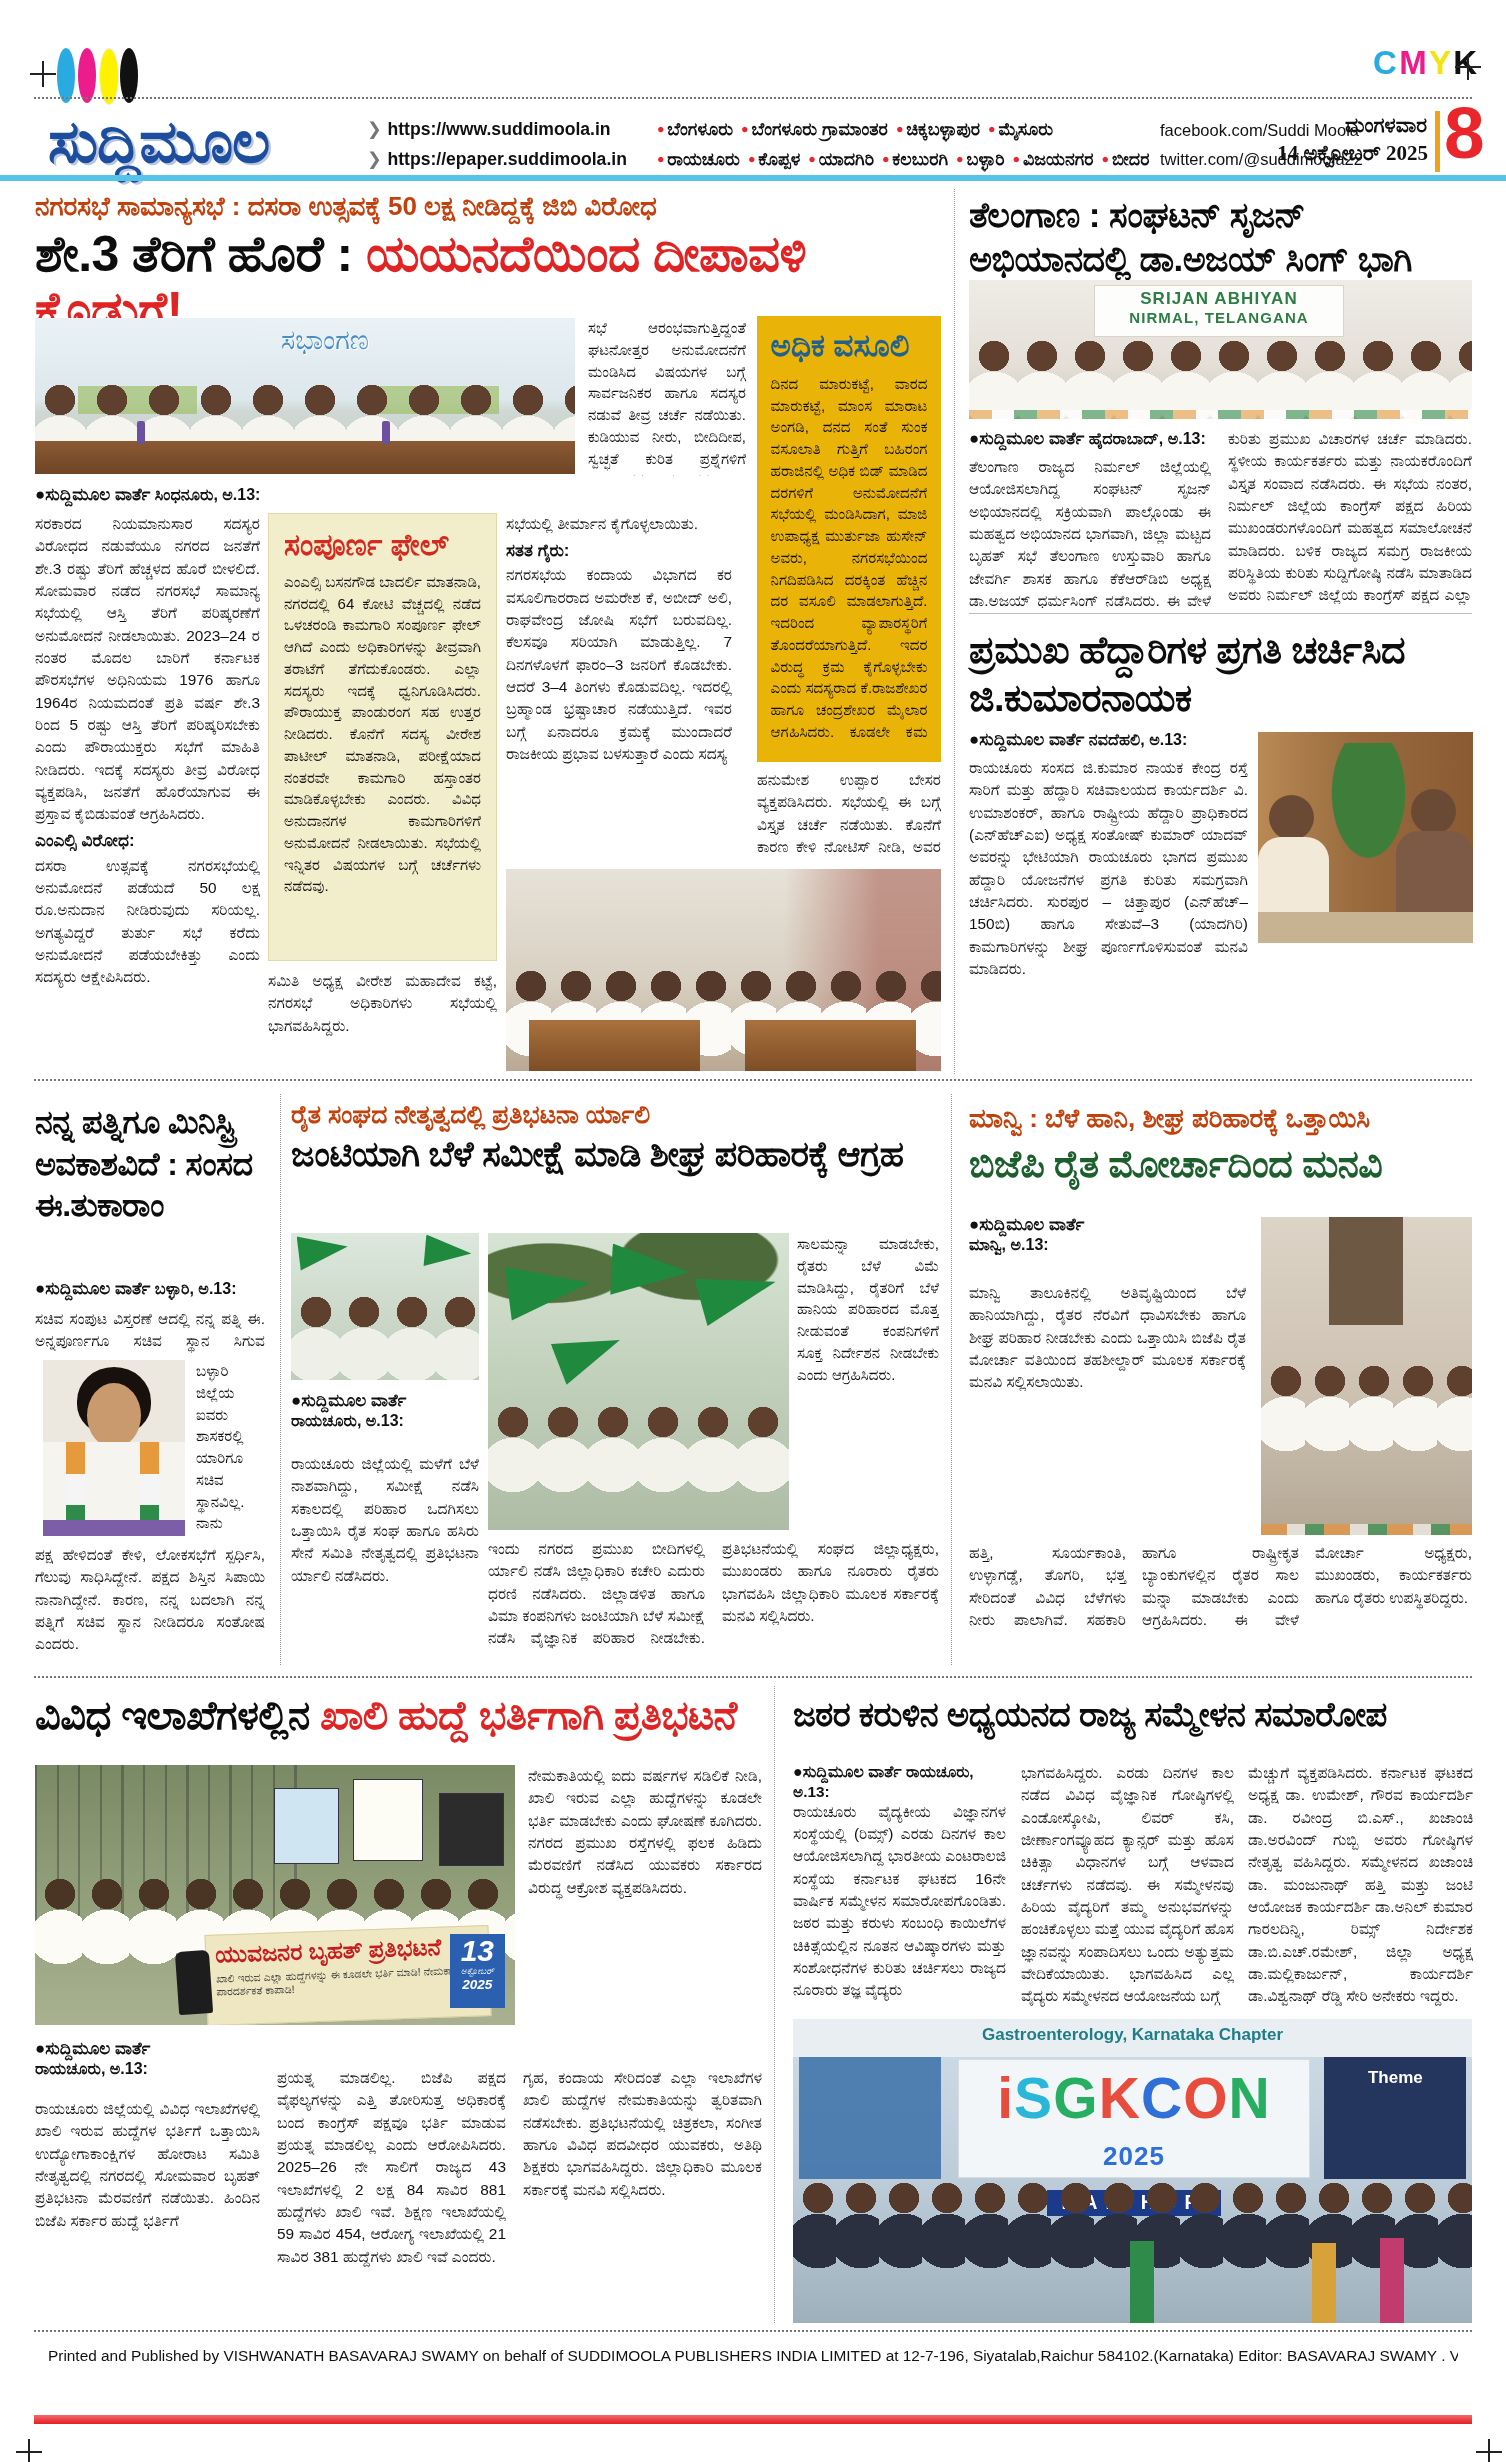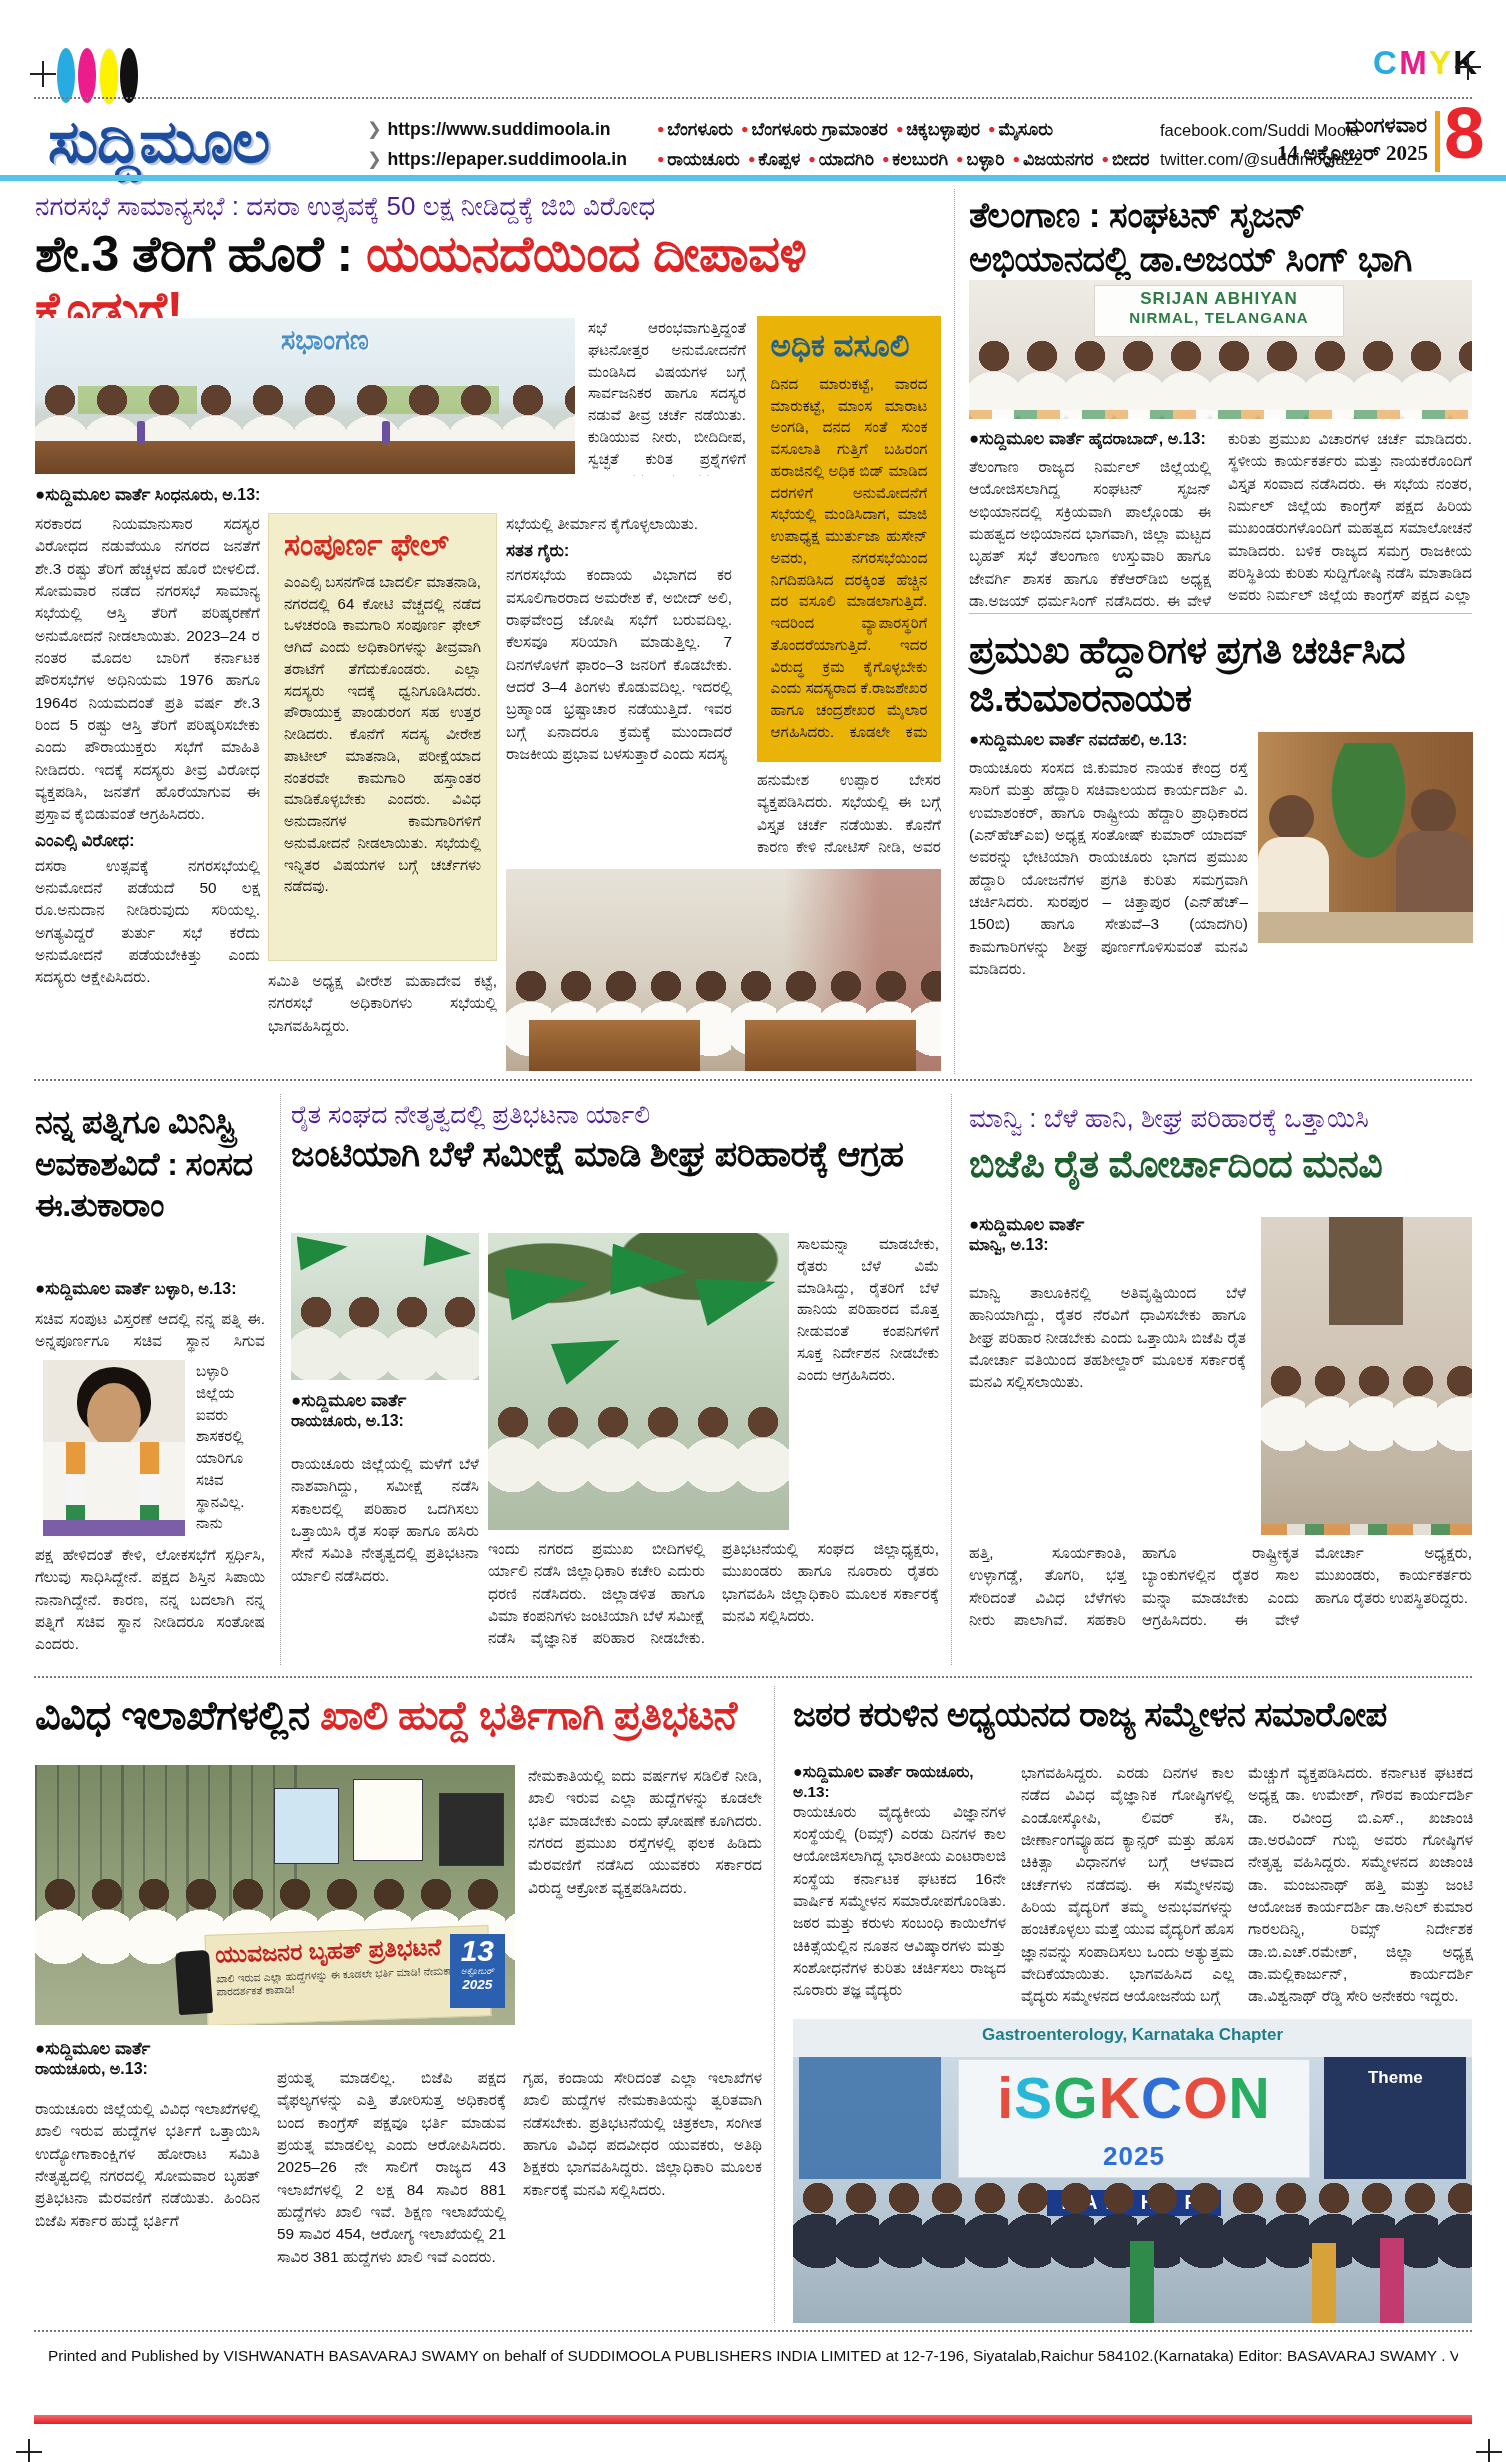--- a/index.html
+++ b/index.html
@@ -1,21 +1,21 @@
 <!DOCTYPE html>
 <html style="font-size:9px"><head>
 <meta charset="utf-8">
 <style>
   html,body{margin:0;padding:0;background:#888;}
   .page{position:relative;width:1507px;height:2462px;background:#ffffff;
         font-family:"Liberation Sans","DejaVu Sans",sans-serif;color:#111;overflow:hidden;}
   .abs{position:absolute;}
   .dot-h{border-top:2.3px dotted #777;height:0;}
   .dot-v{border-left:1.7px dotted #999;width:0;}
-  .kick{font-weight:normal;color:#4c1d95;line-height:1.15;}
+  .kick{font-weight:bold;color:#c2410c;line-height:1.15;}
   .hl{font-weight:bold;line-height:1.12;letter-spacing:-0.6px;color:#0d0d0d;}
   .red{color:#e02424;}
   .green-hl{color:#1d5f2c;}
   .byline{font-weight:bold;font-size:17px;line-height:1.3;}
   .dateline{font-weight:bold;font-size:16px;}
   .bt{font-size:15.4px;line-height:1.45;text-align:justify;overflow:hidden;}
   .sub{font-weight:bold;font-size:17px;margin:5.7px 0 3.4px 0;}
   .photo{position:absolute;overflow:hidden;background:#d8d5cf;}
   .crowd{position:absolute;left:0;right:0;bottom:0;background-repeat:repeat-x;
     background-image:
@@ -67,21 +67,21 @@
   <div class="abs" style="left:1435px;top:111px;width:5.1px;height:61px;background:#f0a21a;"></div>
   <div class="abs" style="left:1444px;top:91px;font-size:73px;font-weight:bold;color:#e8262b;">8</div>
   <div class="abs" style="left:0;top:175px;width:1507px;height:5.7px;background:#56c3e8;"></div>
 
   <div class="abs kick" style="left:35px;top:192px;width:910px;font-size:26px;">ನಗರಸಭೆ ಸಾಮಾನ್ಯಸಭೆ : ದಸರಾ ಉತ್ಸವಕ್ಕೆ 50 ಲಕ್ಷ ನೀಡಿದ್ದಕ್ಕೆ ಜಿಬಿ ವಿರೋಧ</div>
   <div class="abs hl" style="left:35px;top:226px;width:910px;font-size:50px;">
     <span>ಶೇ.3 ತೆರಿಗೆ ಹೊರೆ : </span><span class="red">ಯಯನದೆಯಿಂದ ದೀಪಾವಳಿ ಕೊಡುಗೆ!</span>
   </div>
 
   <div class="photo" style="left:35px;top:318px;width:540px;height:156px;background:linear-gradient(180deg,#eaf2f6 0%,#dde8ec 52%,#cfd8d4 60%,#c5ccc4 100%);--skin:#5f3f2d;--shirt:#f6f4ee;">
-    <div class="abs" style="left:0;right:0;top:6.8px;text-align:center;font-weight:bold;font-size:27px;color:#4a8ec6;text-shadow:1.1px 1.1px 0 #fff;padding-left:40px;">ಸಭಾಂಗಣ</div>
+    <div class="abs" style="left:0;right:0;top:6.8px;text-align:center;font-weight:normal;font-size:27px;color:#4a8ec6;text-shadow:1.1px 1.1px 0 #fff;padding-left:40px;">ಸಭಾಂಗಣ</div>
     <div class="abs" style="left:0;right:0;top:68px;height:28.4px;background:linear-gradient(90deg,transparent 0 8%,#9fbf6a 8% 30%,transparent 30% 62%,#9fbf6a 62% 86%,transparent 86%);opacity:.7;"></div>
     <div class="crowd" style="height:91px;"></div>
     <div class="abs" style="left:0;right:0;bottom:0;height:33px;background:linear-gradient(180deg,#8a5a33,#6e4526);"></div>
     <div class="abs" style="left:102px;bottom:30px;width:8px;height:23px;background:#6b4fa0;border-radius:2.3px;"></div>
     <div class="abs" style="left:347px;bottom:30px;width:8px;height:23px;background:#6b4fa0;border-radius:2.3px;"></div>
   </div>
 
   <div class="abs bt" style="left:588px;top:317px;width:158px;height:159px;font-size:15px;">ಸಭೆ ಆರಂಭವಾಗುತ್ತಿದ್ದಂತೆ ಘಟನೋತ್ತರ ಅನುಮೋದನೆಗೆ ಮಂಡಿಸಿದ ವಿಷಯಗಳ ಬಗ್ಗೆ ಸಾರ್ವಜನಿಕರ ಹಾಗೂ ಸದಸ್ಯರ ನಡುವೆ ತೀವ್ರ ಚರ್ಚೆ ನಡೆಯಿತು. ಕುಡಿಯುವ ನೀರು, ಬೀದಿದೀಪ, ಸ್ವಚ್ಛತೆ ಕುರಿತ ಪ್ರಶ್ನೆಗಳಿಗೆ ಅಧಿಕಾರಿಗಳು ಉತ್ತರಿಸಿದರು.</div>
 
   <div class="abs" style="left:757px;top:316px;width:184px;height:446px;background:#eab308;padding:12.5px 13.6px;box-sizing:border-box;">

